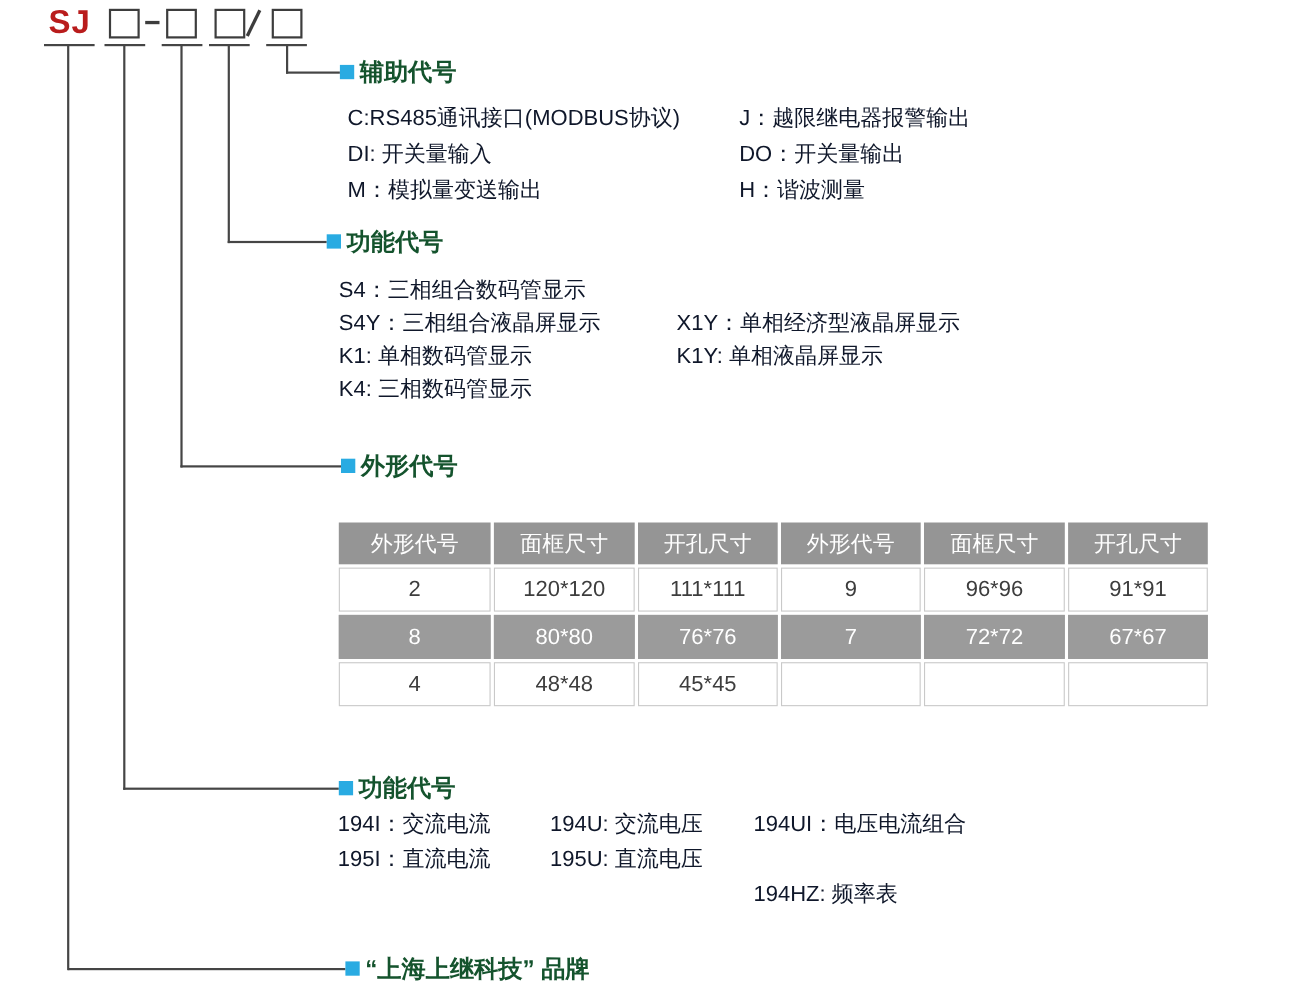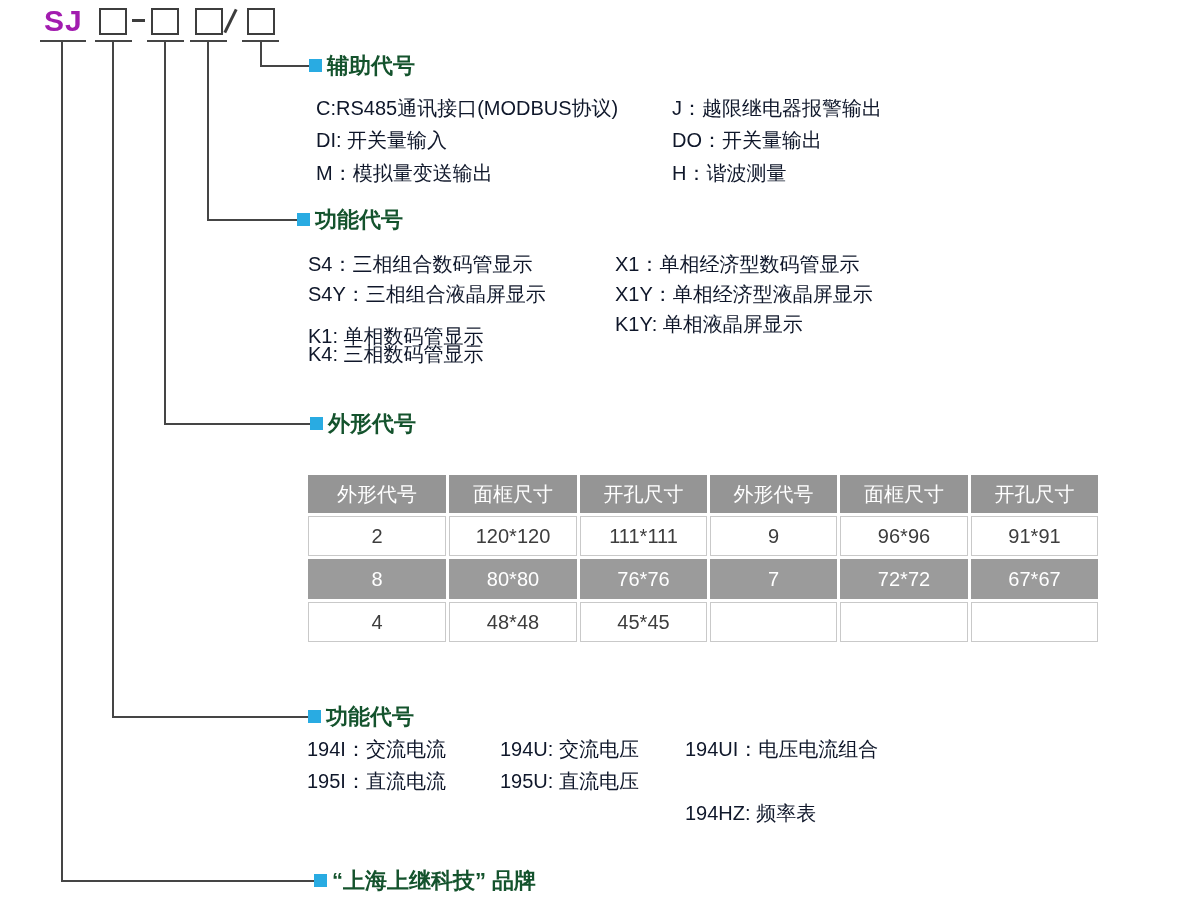--- a/index.html
+++ b/index.html
@@ -6,21 +6,21 @@
   .canvas{
     position:relative;width:1180px;height:906px;background:#ffffff;overflow:hidden;
     font-family:"Liberation Sans","DejaVu Sans",sans-serif;color:#3d3d3d;
   }
   
   .hline,.vline{position:absolute;background:#454545;}
   .hline{height:2px;}
   .vline{width:2px;}
   
   .codebox{position:absolute;top:8px;width:24px;height:23px;border:2px solid #3d3d3d;background:#fff;}
-  .prefix{position:absolute;left:44px;top:4px;font-size:30px;font-weight:600;letter-spacing:1px;color:#a21caf;}
+  .prefix{position:absolute;left:44px;top:4px;font-size:30px;font-weight:600;letter-spacing:1px;color:#b91c1c;}
   .dash{position:absolute;left:132px;top:19px;width:13px;height:3px;background:#3d3d3d;}
   .slash{position:absolute;left:229px;top:8px;width:3px;height:26px;background:#3d3d3d;transform:rotate(26deg);}
   
   .bluesq{position:absolute;width:13px;height:13px;background:#29abe2;}
   .sec-title{position:absolute;font-size:22px;font-weight:600;color:#14532d;white-space:nowrap;line-height:26px;}
   .item{position:absolute;font-size:20px;font-weight:400;color:#0f172a;white-space:nowrap;line-height:24px;}
   
   table.shape{
     position:absolute;left:305px;top:472px;
     border-collapse:separate;border-spacing:3px;
@@ -75,23 +75,22 @@
   <div class="item" style="left:316px;top:128px;">DI: 开关量输入</div>
   <div class="item" style="left:316px;top:161px;">M：模拟量变送输出</div>
   <div class="item" style="left:672px;top:96px;">J：越限继电器报警输出</div>
   <div class="item" style="left:672px;top:128px;">DO：开关量输出</div>
   <div class="item" style="left:672px;top:161px;">H：谐波测量</div>
 
   <div class="bluesq" style="left:297px;top:213px;"></div>
   <div class="sec-title" style="left:315px;top:207px;">功能代号</div>
   <div class="item" style="left:308px;top:252px;">S4：三相组合数码管显示</div>
   <div class="item" style="left:308px;top:282px;">S4Y：三相组合液晶屏显示</div>
-  <div class="item" style="left:308px;top:312px;margin-top:12px;">K1: 单相数码管显示</div>
+  <div class="item" style="left:308px;top:312px;">K1: 单相数码管显示</div>
   <div class="item" style="left:308px;top:342px;">K4: 三相数码管显示</div>
-  <div class="item" style="left:615px;top:252px;">X1：单相经济型数码管显示</div>
   <div class="item" style="left:615px;top:282px;">X1Y：单相经济型液晶屏显示</div>
   <div class="item" style="left:615px;top:312px;">K1Y: 单相液晶屏显示</div>
 
   <div class="bluesq" style="left:310px;top:417px;"></div>
   <div class="sec-title" style="left:328px;top:411px;">外形代号</div>
 
   <table class="shape">
     <colgroup>
       <col style="width:138px;">
         <col style="width:128px;">

